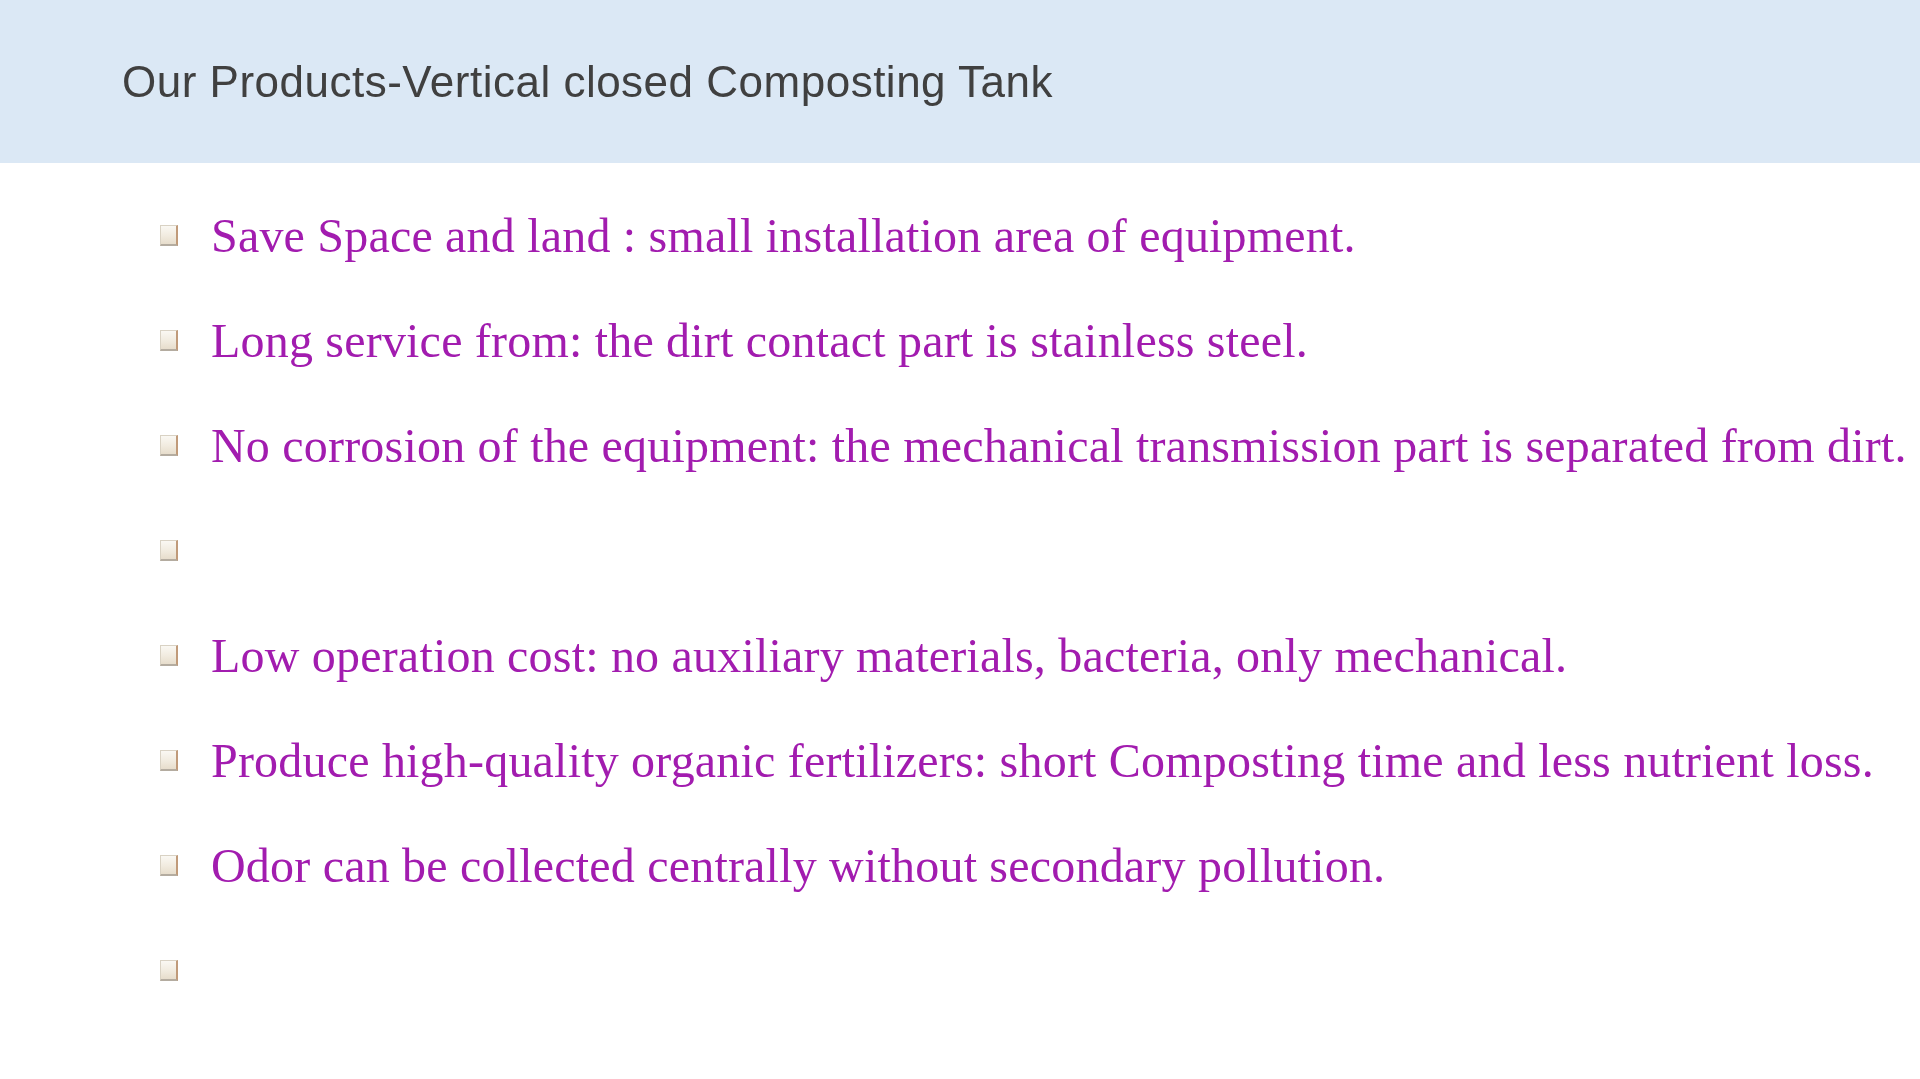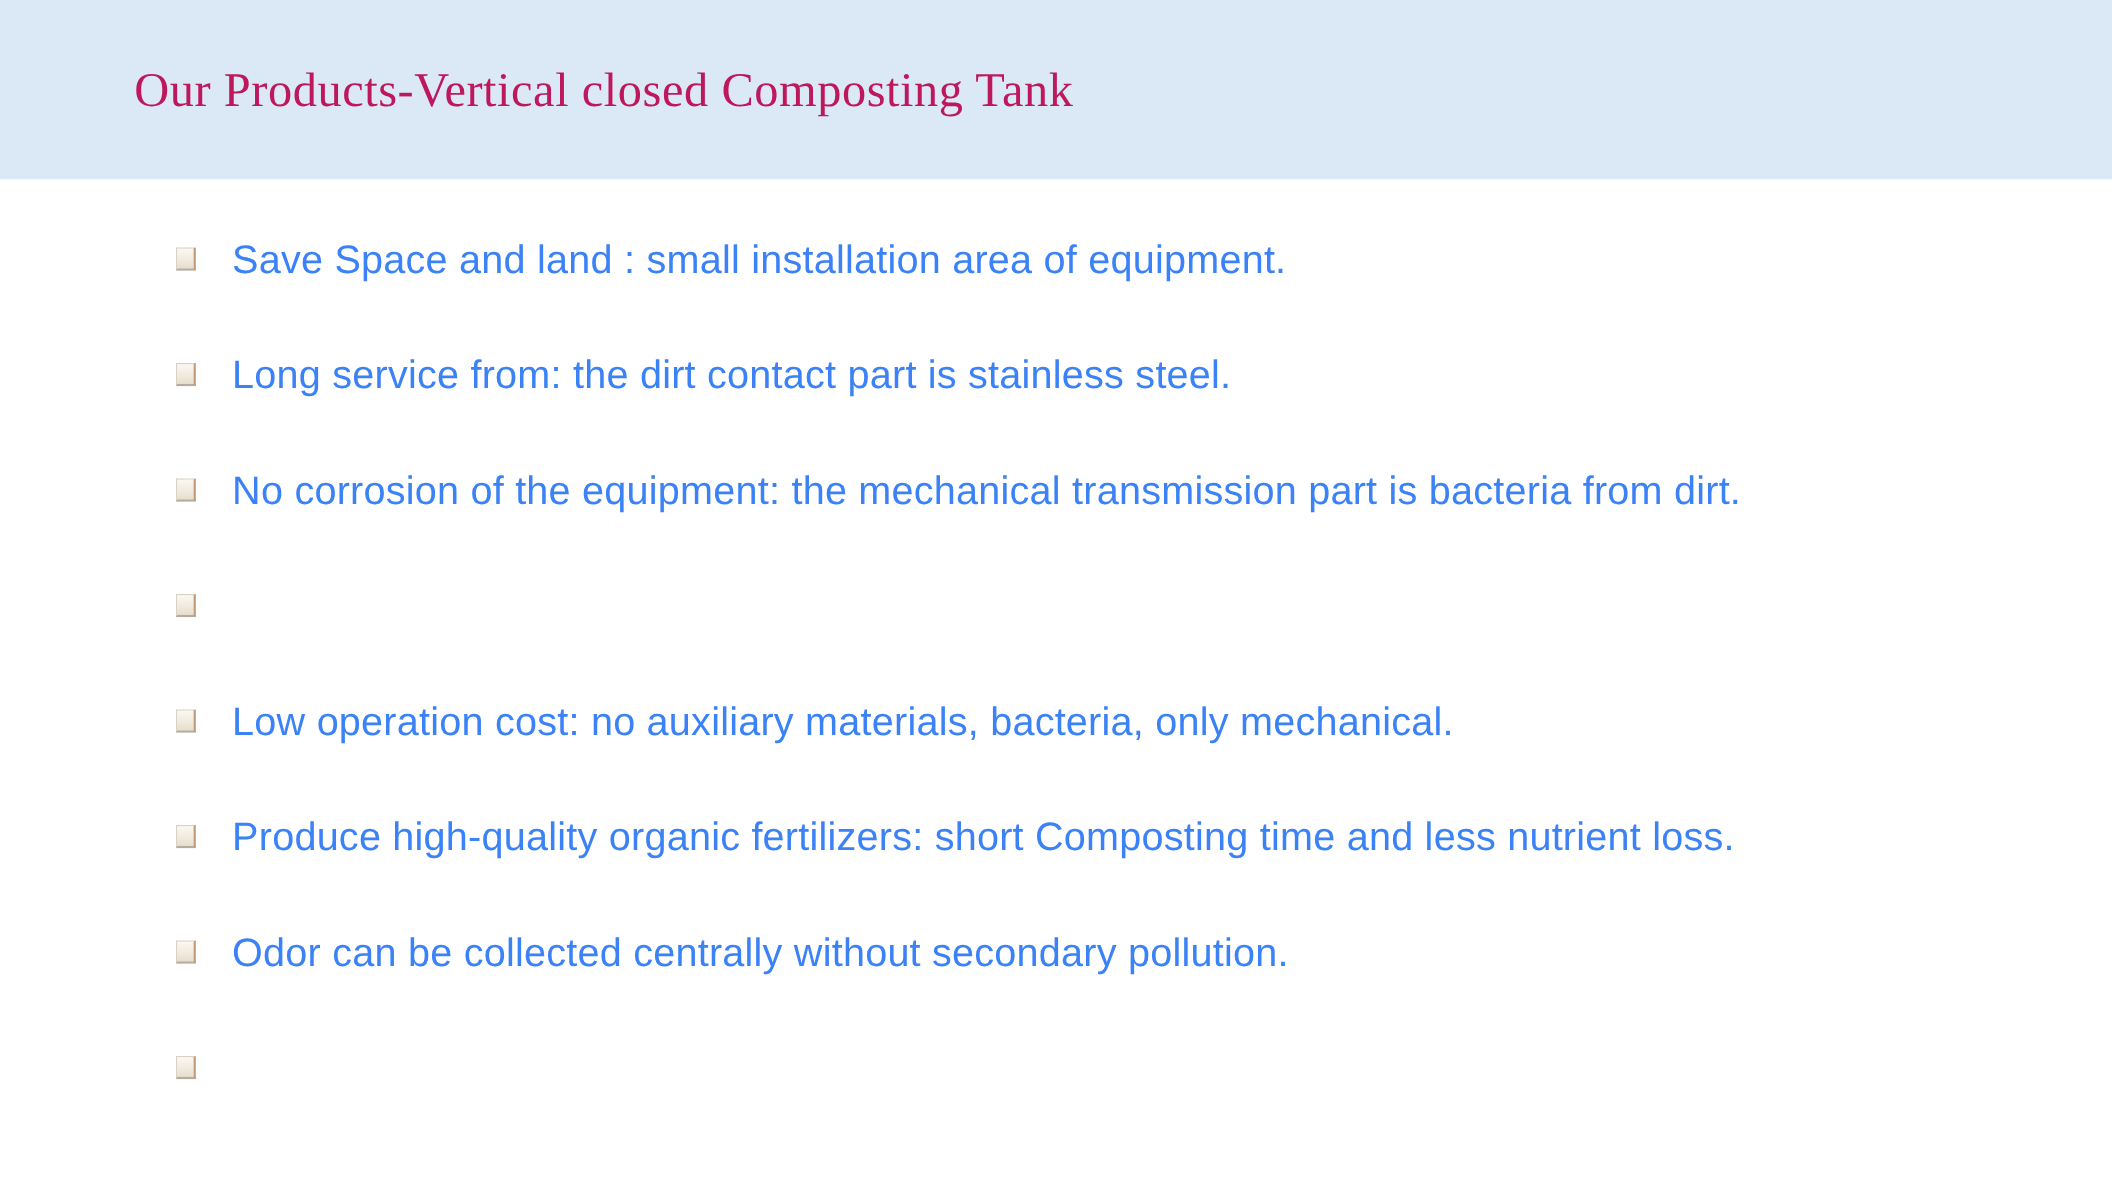--- a/index.html
+++ b/index.html
@@ -20,24 +20,23 @@
     height: 163px;
     background: #dbe8f5;
     display: flex;
     align-items: center;
     box-sizing: border-box;
     padding-left: 122px;
   }
   .slide-title {
     font-size: 44px;
     font-weight: 400;
-    color: #be185d;
+    color: #404040;
     letter-spacing: 0.5px;
     white-space: pre;
-    font-family: Liberation Serif, serif;
   }
   ul.bullet-list {
     list-style: none;
     margin: 20px 0 0 0;
     padding: 0;
   }
   ul.bullet-list li {
     height: 105px;
     display: flex;
     align-items: center;
@@ -49,24 +48,25 @@
     width: 15px;
     height: 18px;
     margin-right: 33px;
     background: linear-gradient(180deg, #faf8f3 0%, #f1ebdf 55%, #e7ddcc 100%);
     border-top: 1px solid #d9d2c4;
     border-left: 1px solid #d9d2c4;
     border-right: 2px solid #c09a79;
     border-bottom: 2px solid #b4aca0;
   }
   .bullet-text {
-    font-size: 36px;
-    color: #3b82f6;
+    font-size: 48px;
+    color: #a21caf;
     white-space: pre-wrap;
     letter-spacing: 0.2px;
+    font-family: Liberation Serif, serif;
   }
 </style>
 </head>
 <body>
 
 <div class="slide">
 
   <div class="header-band">
     <div class="slide-title">Our Products-Vertical closed Composting Tank</div>
   </div>
@@ -75,21 +75,21 @@
     <li>
       <span class="bullet-square"></span>
       <span class="bullet-text">Save Space and land : small installation area of equipment.</span>
     </li>
     <li>
       <span class="bullet-square"></span>
       <span class="bullet-text">Long service from: the dirt contact part is stainless steel.</span>
     </li>
     <li>
       <span class="bullet-square"></span>
-      <span class="bullet-text">No corrosion of the equipment: the mechanical transmission part is bacteria from dirt.</span>
+      <span class="bullet-text">No corrosion of the equipment: the mechanical transmission part is separated from dirt.</span>
     </li>
     <li>
       <span class="bullet-square"></span>
     </li>
     <li>
       <span class="bullet-square"></span>
       <span class="bullet-text">Low operation cost: no auxiliary materials, bacteria, only mechanical.</span>
     </li>
     <li>
       <span class="bullet-square"></span>

